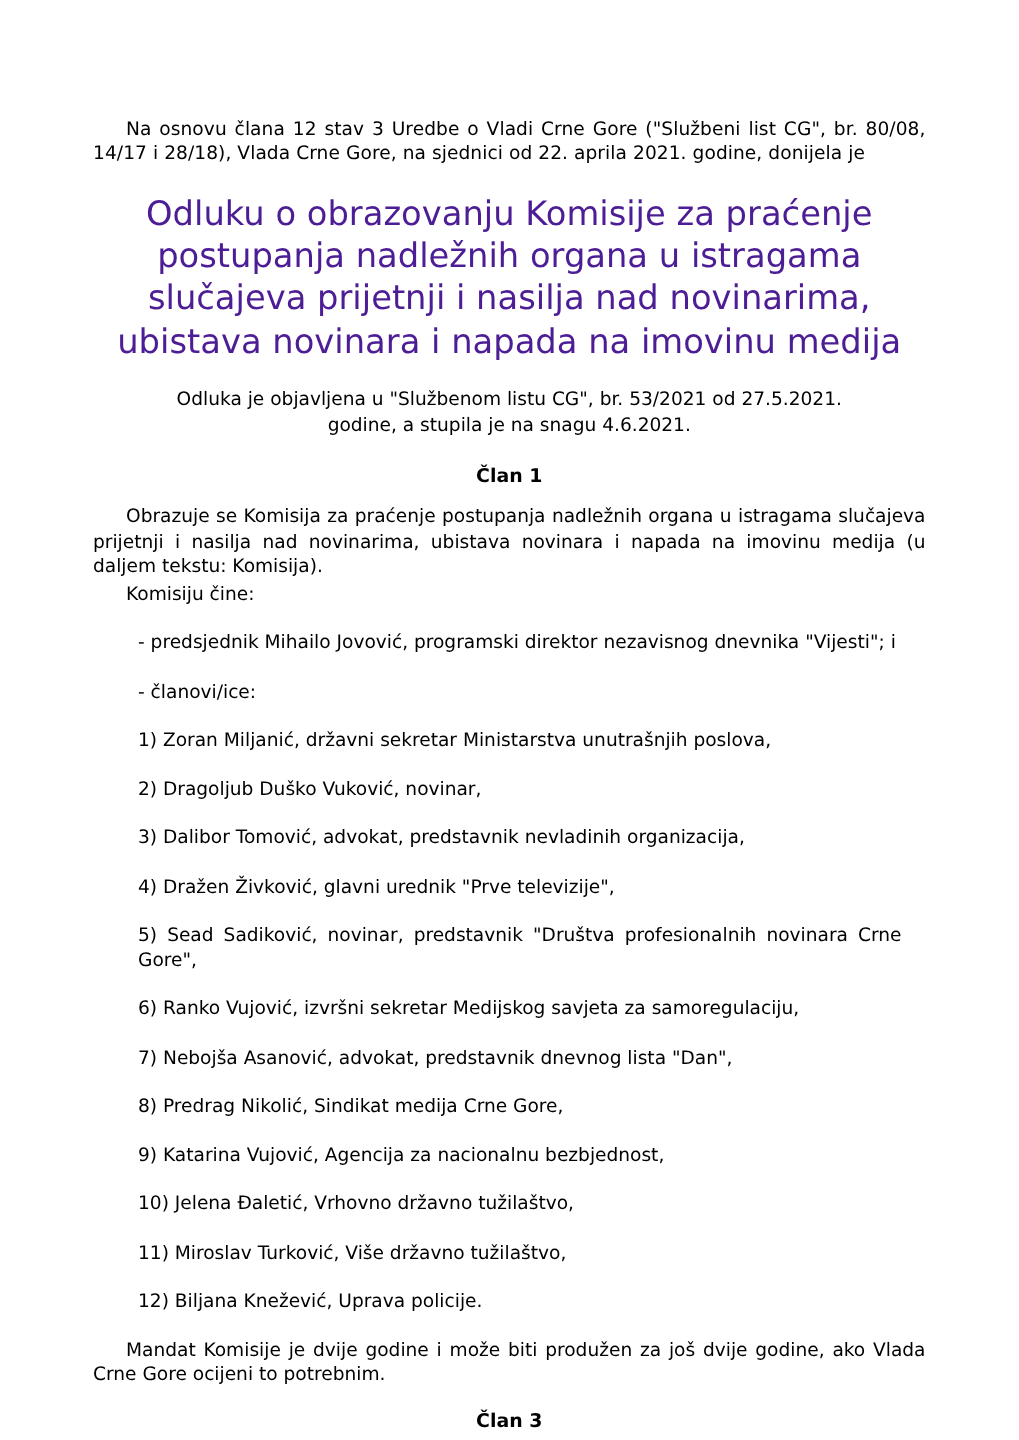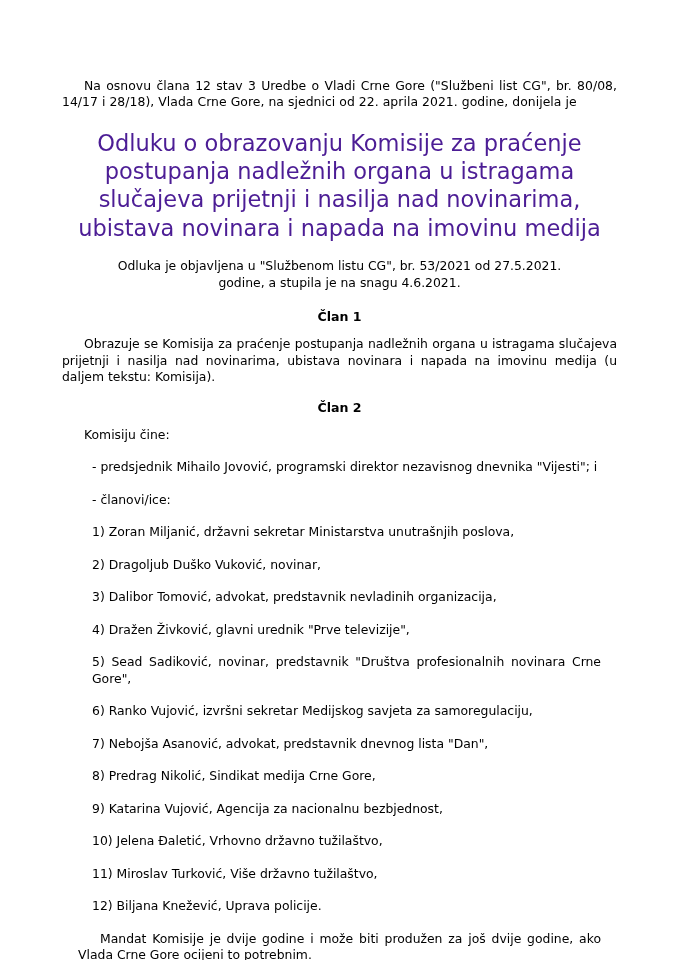--- a/index.html
+++ b/index.html
@@ -67,21 +67,21 @@
     line-height: 1.33;
     text-align: justify;
     margin: 16px;
     padding-left: 14px;
   }
   .tail-par {
     font-size: 12.4px;
     line-height: 1.33;
     text-align: justify;
     text-indent: 22px;
-    margin: 16px;
+    margin: 0;
   }
   .last-par {
     font-size: 12.4px;
     line-height: 1.33;
     text-indent: 22px;
     margin: 14px 0 0 0;
     font-family: Liberation Serif, serif;
   }
 </style>
 </head>
@@ -91,21 +91,20 @@
 
   <p class="intro">Na osnovu člana 12 stav 3 Uredbe o Vladi Crne Gore ("Službeni list CG", br. 80/08, 14/17 i 28/18), Vlada Crne Gore, na sjednici od 22. aprila 2021. godine, donijela je</p>
 
   <h1 class="doc-title" style="color: #4c1d95;">Odluku o obrazovanju Komisije za praćenje postupanja nadležnih organa u istragama slučajeva prijetnji i nasilja nad novinarima, ubistava novinara i napada na imovinu medija</h1>
 
   <p class="pub-note">Odluka je objavljena u "Službenom listu CG", br. 53/2021 od 27.5.2021. godine, a stupila je na snagu 4.6.2021.</p>
 
   <h2 class="article-head">Član 1</h2>
   <p class="body-par">Obrazuje se Komisija za praćenje postupanja nadležnih organa u istragama slučajeva prijetnji i nasilja nad novinarima, ubistava novinara i napada na imovinu medija (u daljem tekstu: Komisija).</p>
 
-  <h2 class="article-head">Član 2</h2>
   <p class="body-par">Komisiju čine:</p>
 
   <div class="list-block">
     <p class="list-line">- predsjednik Mihailo Jovović, programski direktor nezavisnog dnevnika "Vijesti"; i</p>
     <p class="list-line">- članovi/ice:</p>
     <p class="list-line">1) Zoran Miljanić, državni sekretar Ministarstva unutrašnjih poslova,</p>
     <p class="list-line">2) Dragoljub Duško Vuković, novinar,</p>
     <p class="list-line">3) Dalibor Tomović, advokat, predstavnik nevladinih organizacija,</p>
     <p class="list-line">4) Dražen Živković, glavni urednik "Prve televizije",</p>
     <p class="list-line">5) Sead Sadiković, novinar, predstavnik "Društva profesionalnih novinara Crne Gore",</p>

